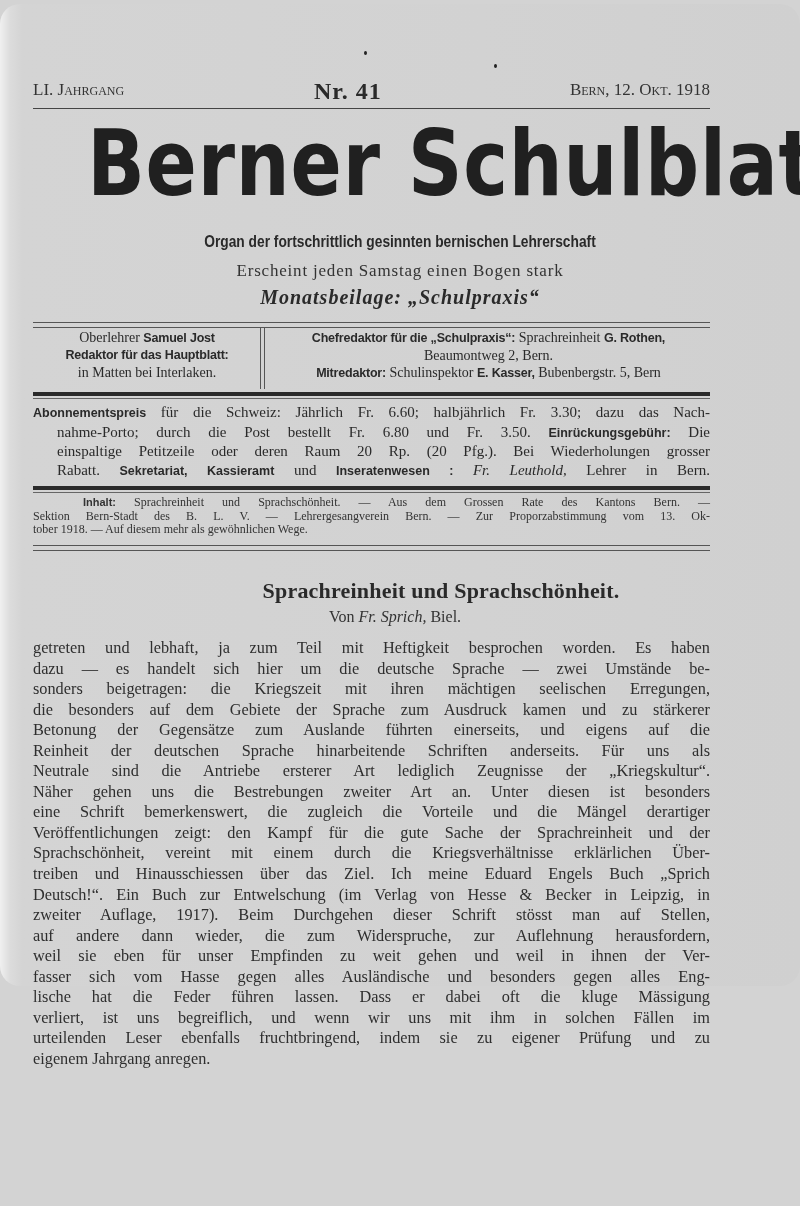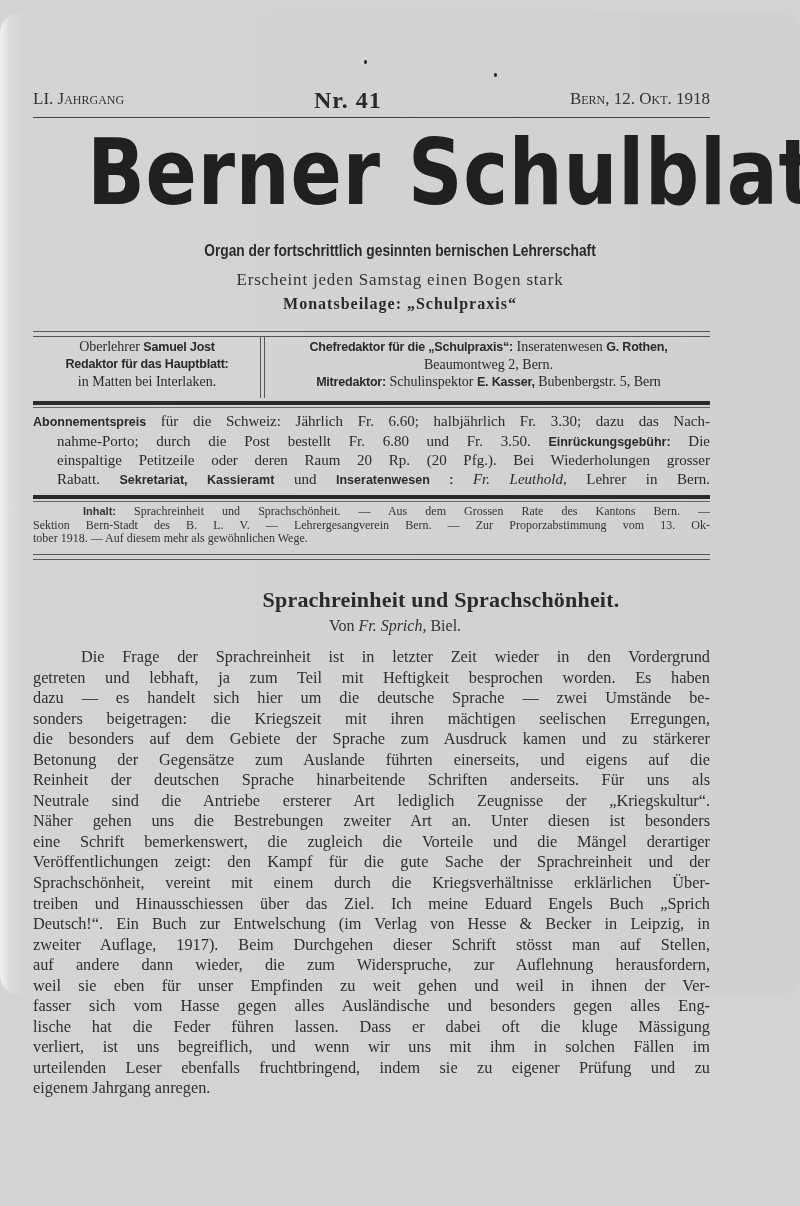--- a/index.html
+++ b/index.html
@@ -10,21 +10,21 @@
       width: 800px;
       height: 1206px;
       background: #d3d3d3;
       overflow: hidden;
       position: relative;
       font-family: "Liberation Serif", "DejaVu Serif", serif;
       color: #2a2a2a;
     }
     .page {
       position: absolute;
-      left: 0; top: 13px;
+      left: 0; top: 4px;
       width: 800px; height: 982px;
       background:
         linear-gradient(90deg, #f0f0f0 0px, #dcdcdc 10px, #d4d4d4 22px, #d2d2d2 60%, #d0d0d0 100%);
       border-radius: 20px;
     }
     
     .topline {
       position: absolute;
       top: 74px;
       left: 33px;
@@ -75,23 +75,24 @@
     }
     .sub2 {
       top: 257px;
       font-size: 17px;
       letter-spacing: 0.8px;
       color: #333;
     }
     .sub3 {
       top: 282px;
       font-weight: bold;
-      font-size: 16px;
+      font-size: 20px;
       letter-spacing: 1px;
       color: #2a2a2a;
+      font-style: italic;
     }
     
     .double-rule {
       position: absolute;
       left: 33px; width: 677px;
       height: 4px;
       border-top: 1px solid #555;
       border-bottom: 1px solid #555;
     }
     .thick-rule {
@@ -254,21 +255,21 @@
         <span>Oberlehrer</span>
         <span class="cond">Samuel Jost</span>
       </span>
       <span class="ed-line cond" style="font-weight:bold;">Redaktor für das Hauptblatt:</span>
       <span class="ed-line">in Matten bei Interlaken.</span>
     </div>
     <div class="ed-divider"></div>
     <div class="ed-right">
       <span class="ed-line">
         <span class="cond">Chefredaktor für die „Schulpraxis“:</span>
-        <span>Inseratenwesen</span>
+        <span>Sprachreinheit</span>
         <span class="cond">G. Rothen,</span>
       </span>
       <span class="ed-line">Beaumontweg 2, Bern.</span>
       <span class="ed-line">
         <span class="cond">Mitredaktor:</span>
         <span>Schulinspektor</span>
         <span class="cond">E. Kasser,</span>
         <span>Bubenbergstr. 5, Bern</span>
       </span>
     </div>
@@ -308,21 +309,20 @@
   <div class="double-rule" style="top:541px;"></div>
 
   <div class="article-title">Sprachreinheit und Sprachschönheit.</div>
   <div class="byline">
     <span>Von</span>
     <i>Fr. Sprich,</i>
     <span>Biel.</span>
   </div>
 
   <div class="body-text">
-    <span class="line first">Die Frage der Sprachreinheit ist in letzter Zeit wieder in den Vordergrund</span>
     <span class="line">getreten und lebhaft, ja zum Teil mit Heftigkeit besprochen worden. Es haben</span>
     <span class="line">dazu — es handelt sich hier um die deutsche Sprache — zwei Umstände be-</span>
     <span class="line">sonders beigetragen: die Kriegszeit mit ihren mächtigen seelischen Erregungen,</span>
     <span class="line">die besonders auf dem Gebiete der Sprache zum Ausdruck kamen und zu stärkerer</span>
     <span class="line">Betonung der Gegensätze zum Auslande führten einerseits, und eigens auf die</span>
     <span class="line">Reinheit der deutschen Sprache hinarbeitende Schriften anderseits. Für uns als</span>
     <span class="line">Neutrale sind die Antriebe ersterer Art lediglich Zeugnisse der „Kriegskultur“.</span>
     <span class="line">Näher gehen uns die Bestrebungen zweiter Art an. Unter diesen ist besonders</span>
     <span class="line">eine Schrift bemerkenswert, die zugleich die Vorteile und die Mängel derartiger</span>
     <span class="line">Veröffentlichungen zeigt: den Kampf für die gute Sache der Sprachreinheit und der</span>

